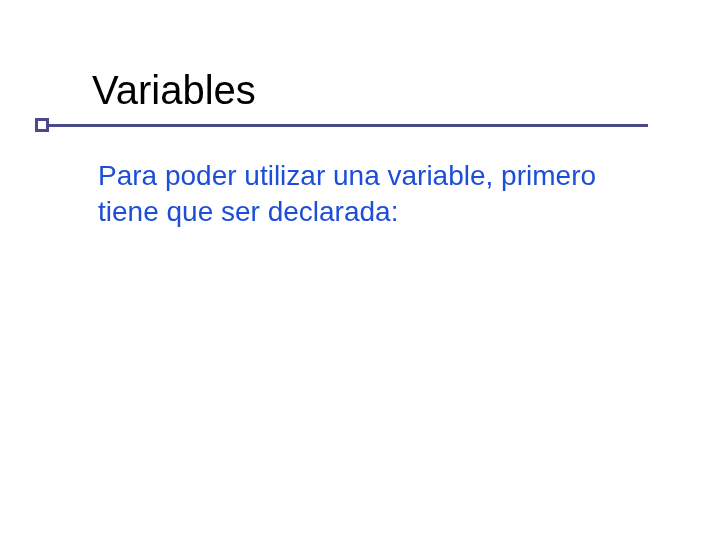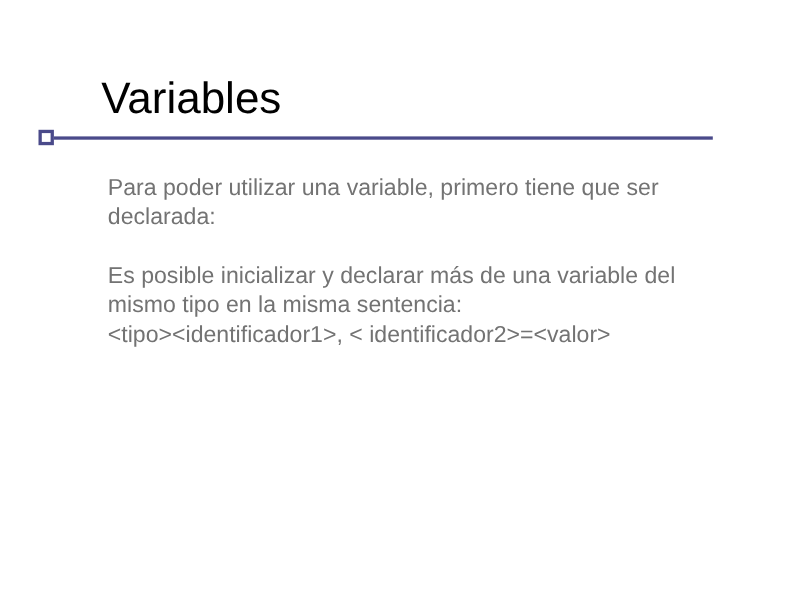--- a/index.html
+++ b/index.html
@@ -45,22 +45,22 @@
     height: 14px;
     border: 3px solid #4a4a8a;
     background: #fff;
     box-sizing: border-box;
   }
   .body {
     position: absolute;
     left: 98px;
     top: 158px;
     width: 560px;
-    font-size: 21px;
-    color: #737373;
+    font-size: 28px;
+    color: #1d4ed8;
     line-height: 1.28;
   }
   .para {
     margin-bottom: 26px;
   }
   .indent {
     padding-left: 48px;
   }
 </style>
 </head>
@@ -69,19 +69,15 @@
 
   <div class="title-wrap">
     <div class="title">Variables</div>
   </div>
   <div class="underline"></div>
 
   <div class="body">
     <div class="para">
       <span>Para poder utilizar una variable, primero tiene que ser declarada:</span><br>
     </div>
-    <div class="para">
-      <span>Es posible inicializar y declarar más de una variable del mismo tipo en la misma sentencia:</span><br>
-      <span>&lt;tipo&gt;&lt;identificador1&gt;, &lt; identificador2&gt;=&lt;valor&gt;</span>
-    </div>
   </div>
 
 </div>
 
 </body></html>

